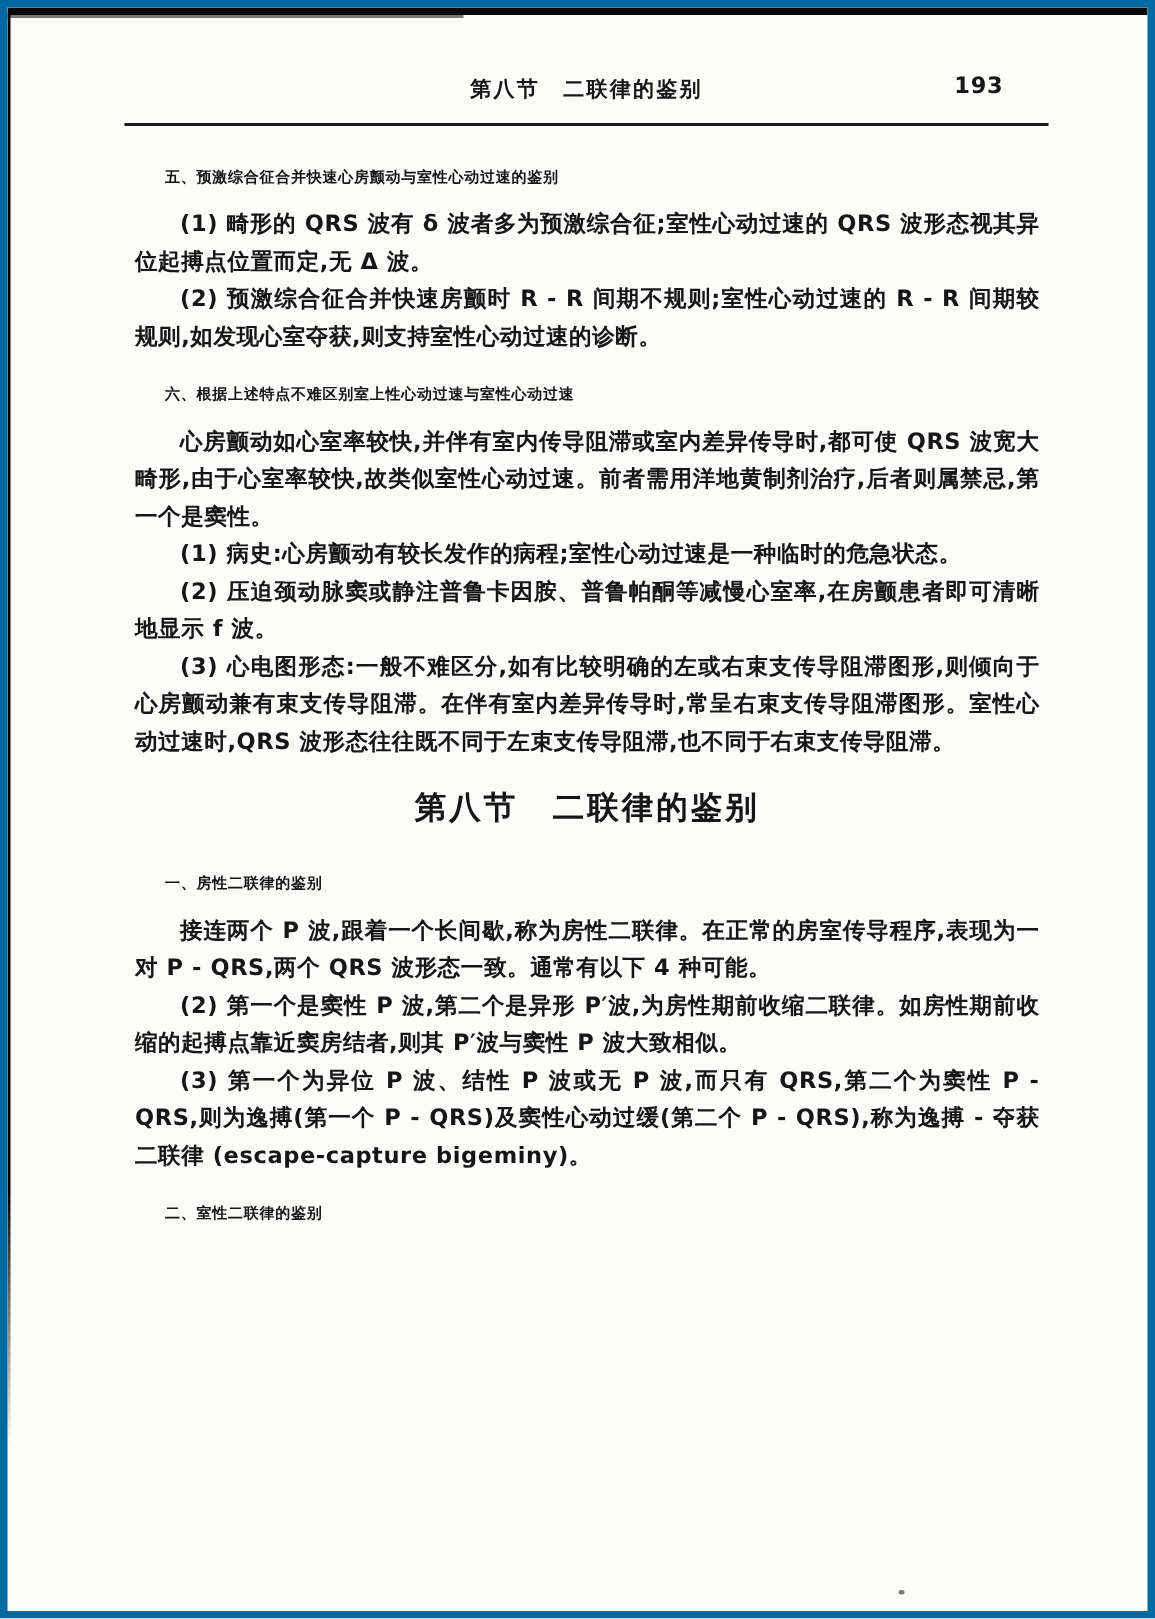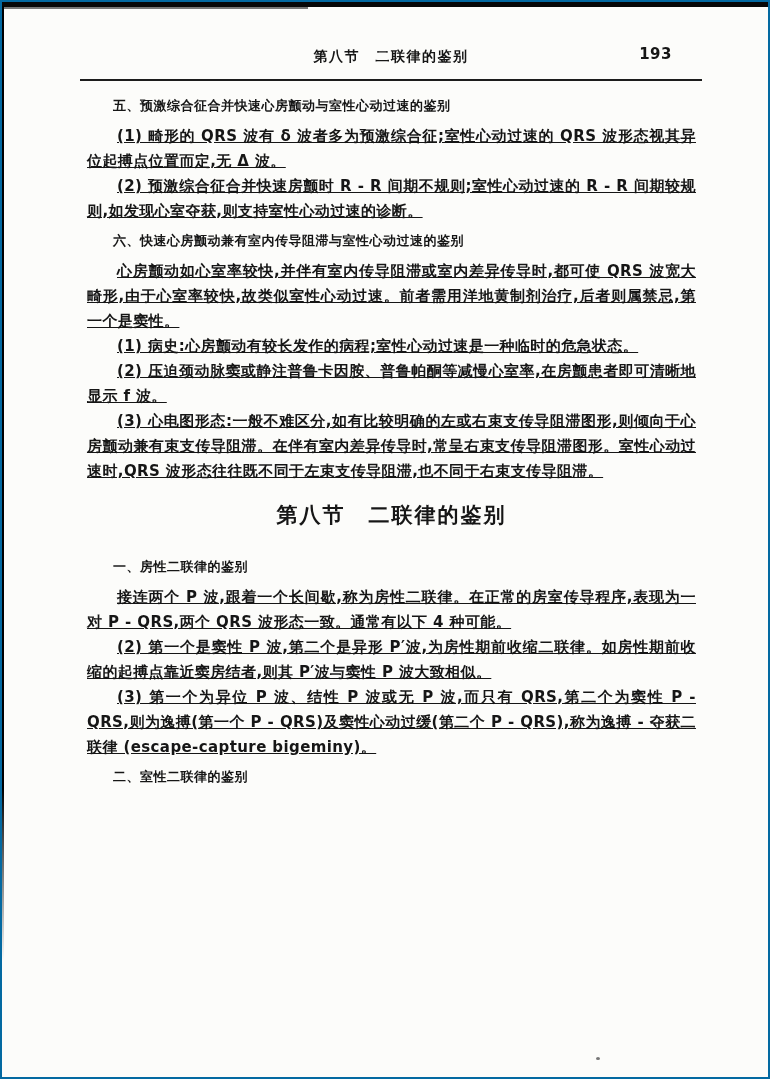--- a/index.html
+++ b/index.html
@@ -6,21 +6,21 @@
     margin: 0;
     padding: 0;
     background: #ffffff;
   }
   .page {
     position: relative;
     width: 770px;
     height: 1079px;
     background: #fcfcfa;
     box-sizing: border-box;
-    border: 2px solid #0369a1;
+    border: 5px solid #0369a1;
     overflow: hidden;
     font-family: "DejaVu Sans", sans-serif;
     color: #161616;
   }
   
   .scan-bar-top {
     position: absolute;
     top: 0; left: 0;
     width: 100%;
     height: 5px;
@@ -91,26 +91,25 @@
     line-height: 25px;
     font-weight: bold;
     text-align: justify;
     letter-spacing: 0.4px;
   }
   .content p.body {
     margin: 0;
   }
   .content p.body.indent {
     text-indent: 2em;
-    text-decoration: underline;
   }
   .content h3.section {
-    font-size: 13px;
+    font-size: 10px;
     font-weight: bold;
-    margin: 4px 0 6px 0;
+    margin: 14px 0 6px 0;
     text-indent: 2em;
     line-height: 25px;
     letter-spacing: 0.5px;
   }
   .content h2.chapter {
     font-size: 21px;
     font-weight: bold;
     text-align: center;
     text-indent: 0;
     margin: 16px 0 24px 0;
@@ -132,21 +131,21 @@
   </div>
   <div class="header-rule"></div>
 
   <div class="content">
 
 
     <h3 class="section">五、预激综合征合并快速心房颤动与室性心动过速的鉴别</h3>
     <p class="body indent">(1) 畸形的 QRS 波有 δ 波者多为预激综合征;室性心动过速的 QRS 波形态视其异位起搏点位置而定,无 Δ 波。</p>
     <p class="body indent">(2) 预激综合征合并快速房颤时 R - R 间期不规则;室性心动过速的 R - R 间期较规则,如发现心室夺获,则支持室性心动过速的诊断。</p>
 
-    <h3 class="section">六、快速心房颤动兼有室内传导阻滞与室性心动过速的鉴别</h3>
+    <h3 class="section">六、根据上述特点不难区别室上性心动过速与室性心动过速</h3>
     <p class="body indent">心房颤动如心室率较快,并伴有室内传导阻滞或室内差异传导时,都可使 QRS 波宽大畸形,由于心室率较快,故类似室性心动过速。前者需用洋地黄制剂治疗,后者则属禁忌,第一个是窦性。</p>
     <p class="body indent">(1) 病史:心房颤动有较长发作的病程;室性心动过速是一种临时的危急状态。</p>
     <p class="body indent">(2) 压迫颈动脉窦或静注普鲁卡因胺、普鲁帕酮等减慢心室率,在房颤患者即可清晰地显示 f 波。</p>
     <p class="body indent">(3) 心电图形态:一般不难区分,如有比较明确的左或右束支传导阻滞图形,则倾向于心房颤动兼有束支传导阻滞。在伴有室内差异传导时,常呈右束支传导阻滞图形。室性心动过速时,QRS 波形态往往既不同于左束支传导阻滞,也不同于右束支传导阻滞。</p>
 
     <h2 class="chapter">第八节　二联律的鉴别</h2>
 
     <h3 class="section">一、房性二联律的鉴别</h3>
     <p class="body indent">接连两个 P 波,跟着一个长间歇,称为房性二联律。在正常的房室传导程序,表现为一对 P - QRS,两个 QRS 波形态一致。通常有以下 4 种可能。</p>
     <p class="body indent">(2) 第一个是窦性 P 波,第二个是异形 P′波,为房性期前收缩二联律。如房性期前收缩的起搏点靠近窦房结者,则其 P′波与窦性 P 波大致相似。</p>

